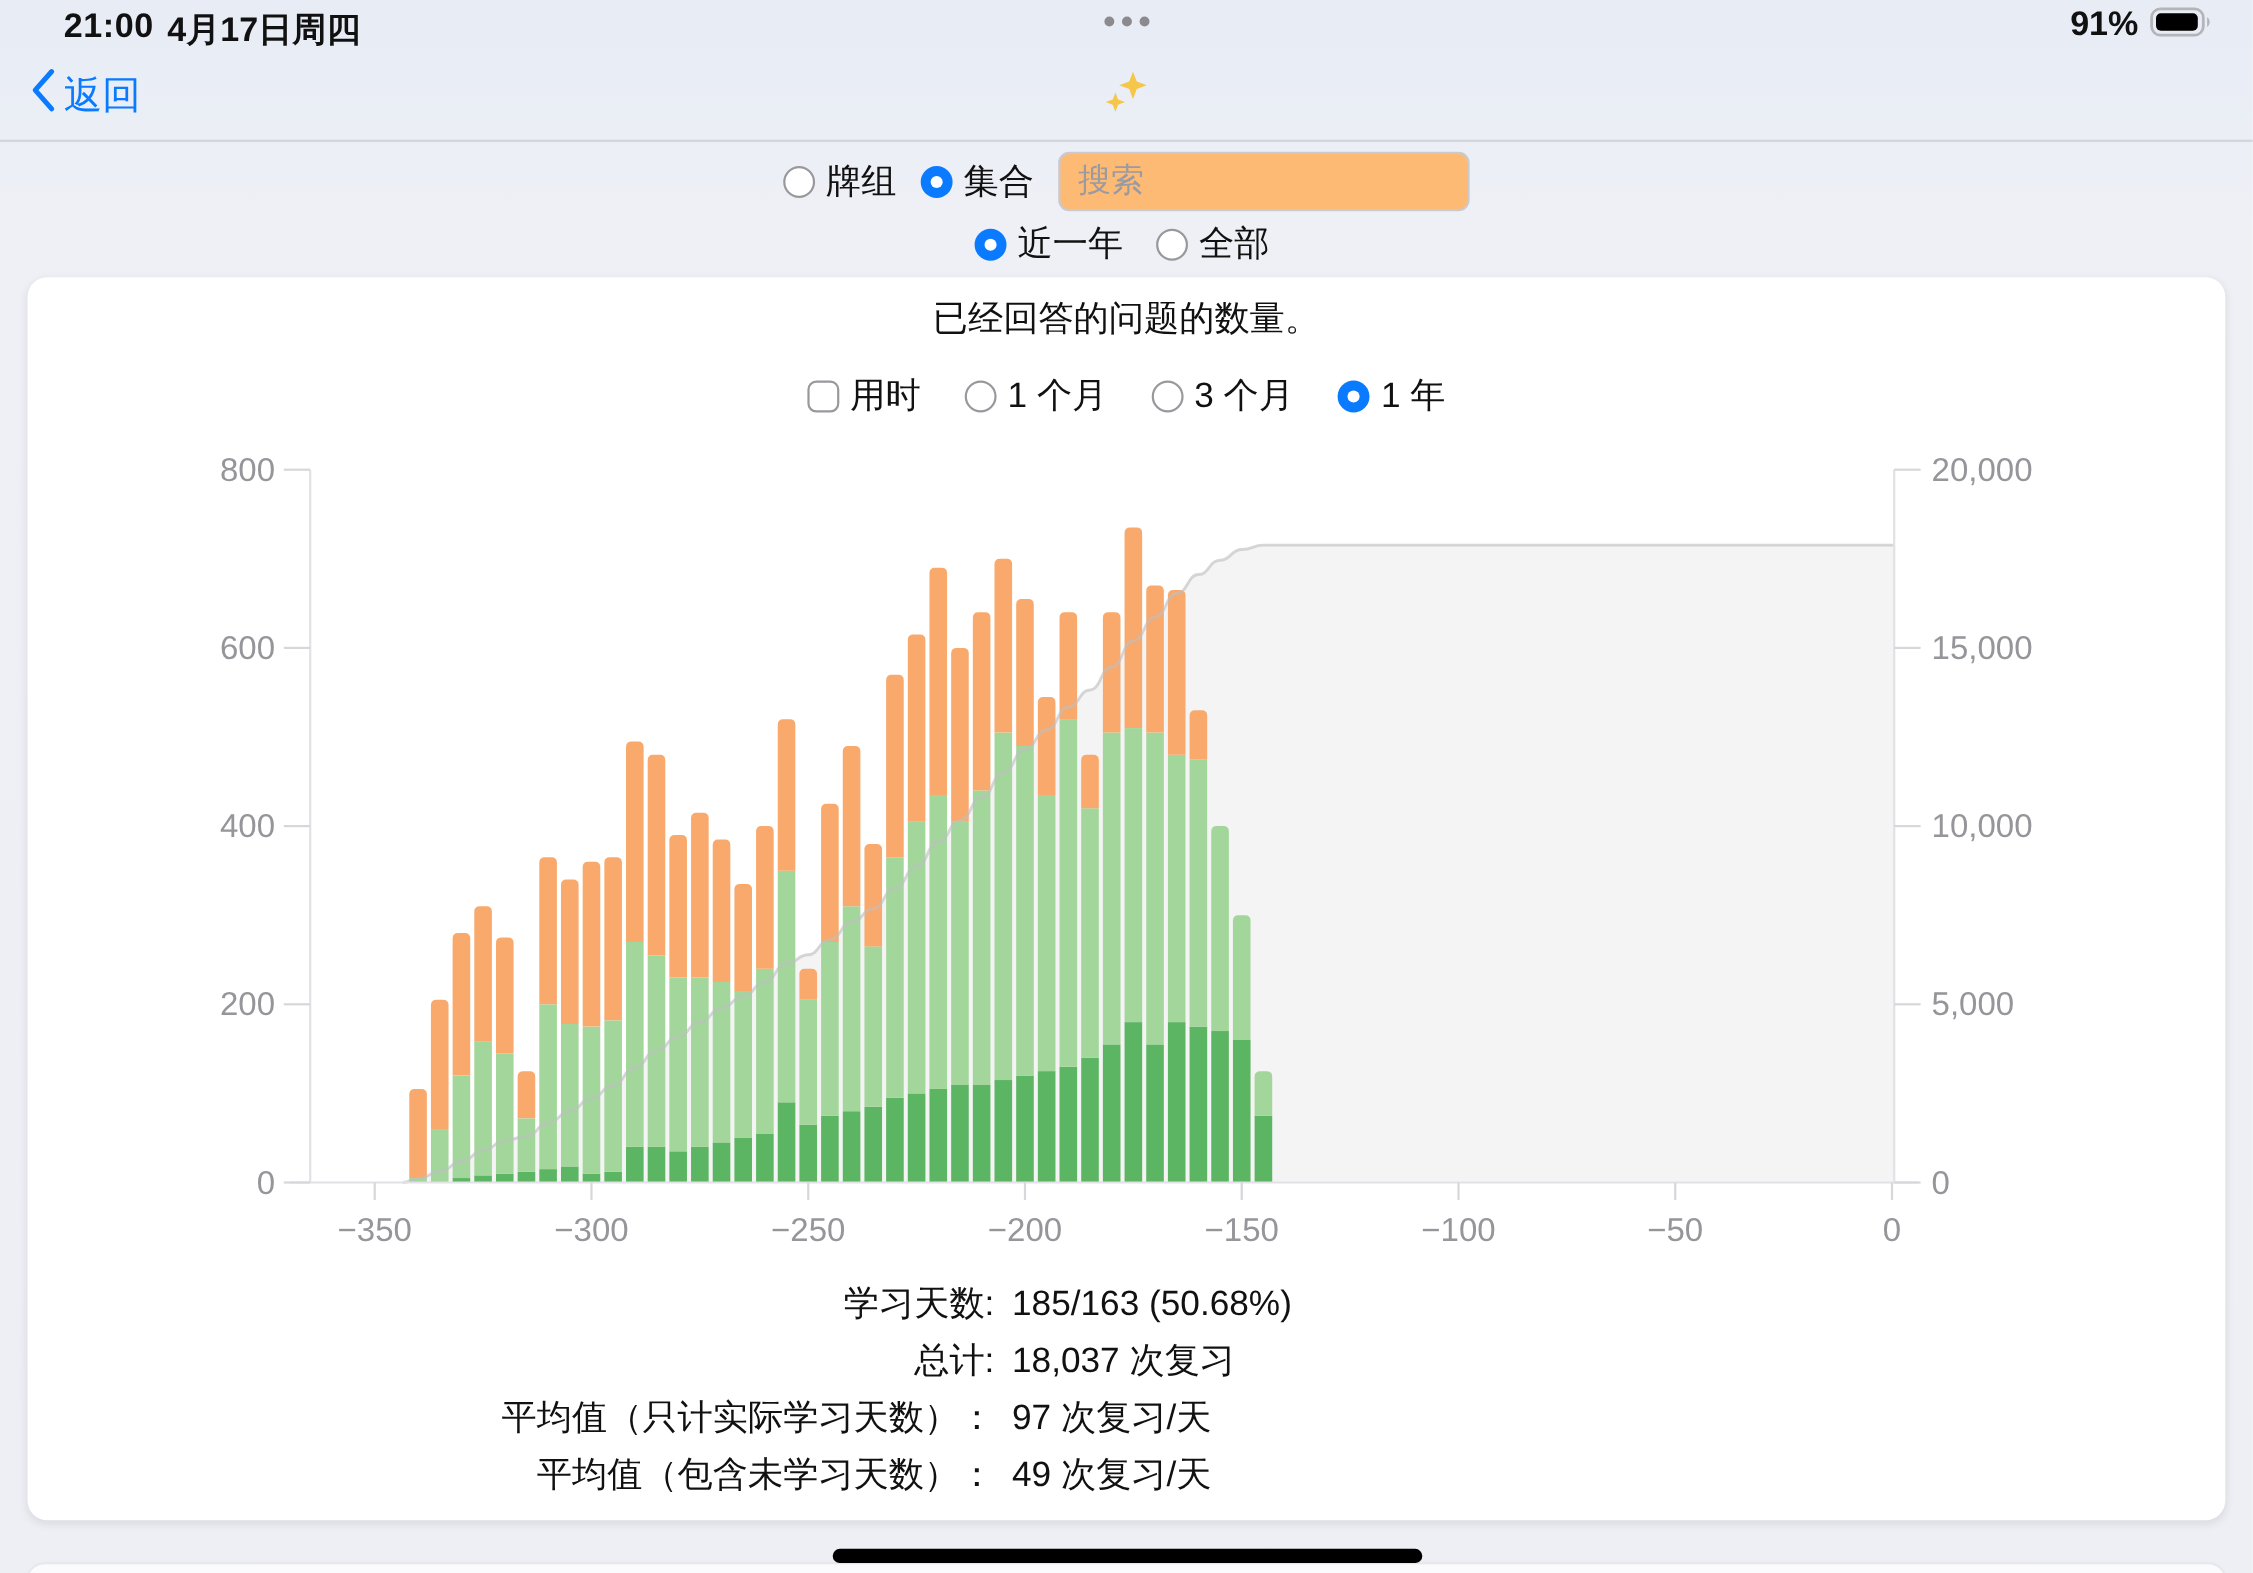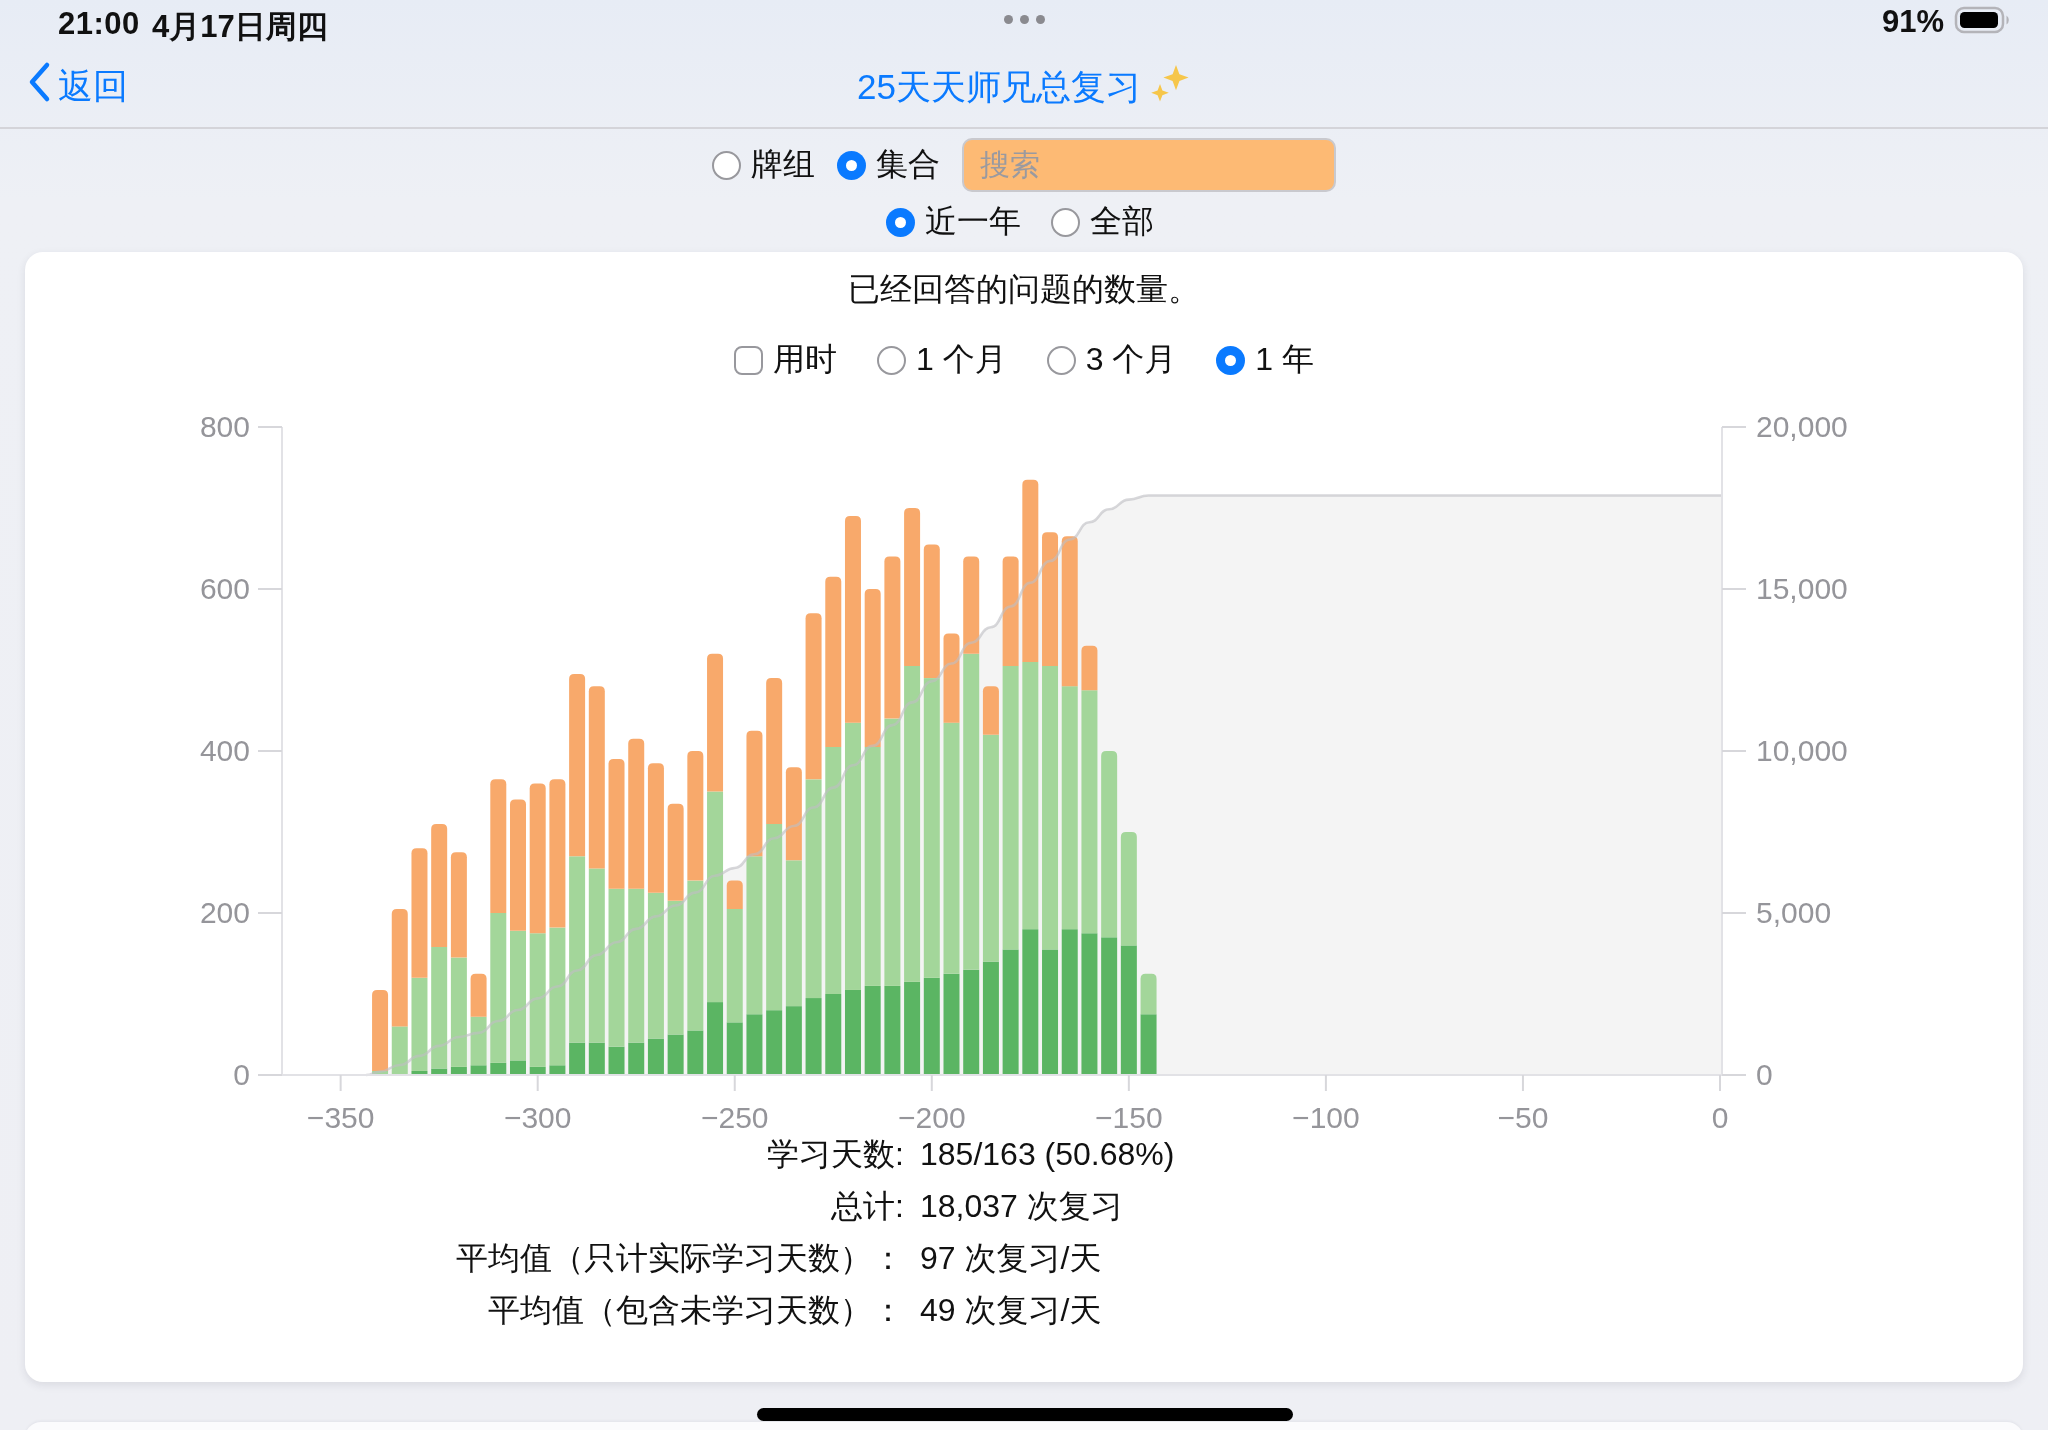--- a/index.html
+++ b/index.html
@@ -30,21 +30,21 @@
   .radio.on{background:#0a7aff;border:none;position:relative;}
   .radio.on::after{content:"";position:absolute;left:9px;top:9px;width:11px;height:11px;border-radius:50%;background:#fff;}
   .checkbox{width:29px;height:29px;border-radius:8px;background:#fff;border:2.5px solid #98989d;box-sizing:border-box;flex:0 0 auto;}
   .search-box{width:374px;height:54px;background:#fdba74;border:2px solid #c9c9ce;border-radius:10px;box-sizing:border-box;font-size:30px;color:#111;padding:0 16px;outline:none;}
   .search-box::placeholder{color:#9a9aa0;}
   
   .card{left:25px;top:252px;width:1998px;height:1130px;background:#fff;border-radius:18px;box-shadow:0 3px 8px rgba(40,40,60,.10);}
   .chart-title{left:0;top:268px;width:2048px;text-align:center;font-size:32px;color:#111;}
   .controls-row{left:0;top:338px;width:2048px;display:flex;justify-content:center;align-items:center;gap:40px;}
   
-  .stats{left:0;top:1128px;width:1940px;display:grid;grid-template-columns:904px 1fr;column-gap:16px;row-gap:0;font-size:32px;}
+  .stats{left:0;top:1158px;width:1940px;display:grid;grid-template-columns:904px 1fr;column-gap:16px;row-gap:0;font-size:32px;}
   .stats .sl{text-align:right;line-height:52px;}
   .stats .sv{text-align:left;line-height:52px;}
   
   .home-bar{left:757px;top:1408px;width:536px;height:13px;border-radius:7px;background:#000;}
   .next-card{left:25px;top:1422px;width:1998px;height:30px;background:#fbfbfd;border-radius:16px 16px 0 0;box-shadow:0 -1px 3px rgba(40,40,60,.06);}
   svg.chart{left:0;top:0;pointer-events:none;}
 </style>
 </head>
 <body>
 
@@ -70,21 +70,20 @@
 
 <div class="abs back-btn">
   <span>
     <svg width="26" height="44" viewBox="0 0 26 44">
         <path d="M21 5 L6 22 L21 39" fill="none" stroke="#0a7aff" stroke-width="4.5" stroke-linecap="round" stroke-linejoin="round"></path>
       </svg>
   </span>
   <span>返回</span>
 </div>
 <div class="abs nav-title">
-  <span>25天天师兄总复习</span>
   <span>
     <svg width="42" height="42" viewBox="0 0 42 42">
       <path d="M27 3 l3.4 9.2 9.2 3.4 -9.2 3.4 -3.4 9.2 -3.4-9.2 -9.2-3.4 9.2-3.4 z" fill="#f6c64a"></path>
       <path d="M11 22 l2.4 6.4 6.4 2.4 -6.4 2.4 -2.4 6.4 -2.4-6.4 -6.4-2.4 6.4-2.4 z" fill="#f6c64a"></path>
     </svg>
   </span>
 </div>
 <div class="abs hairline"></div>
 
 <div class="abs filter-row1">

